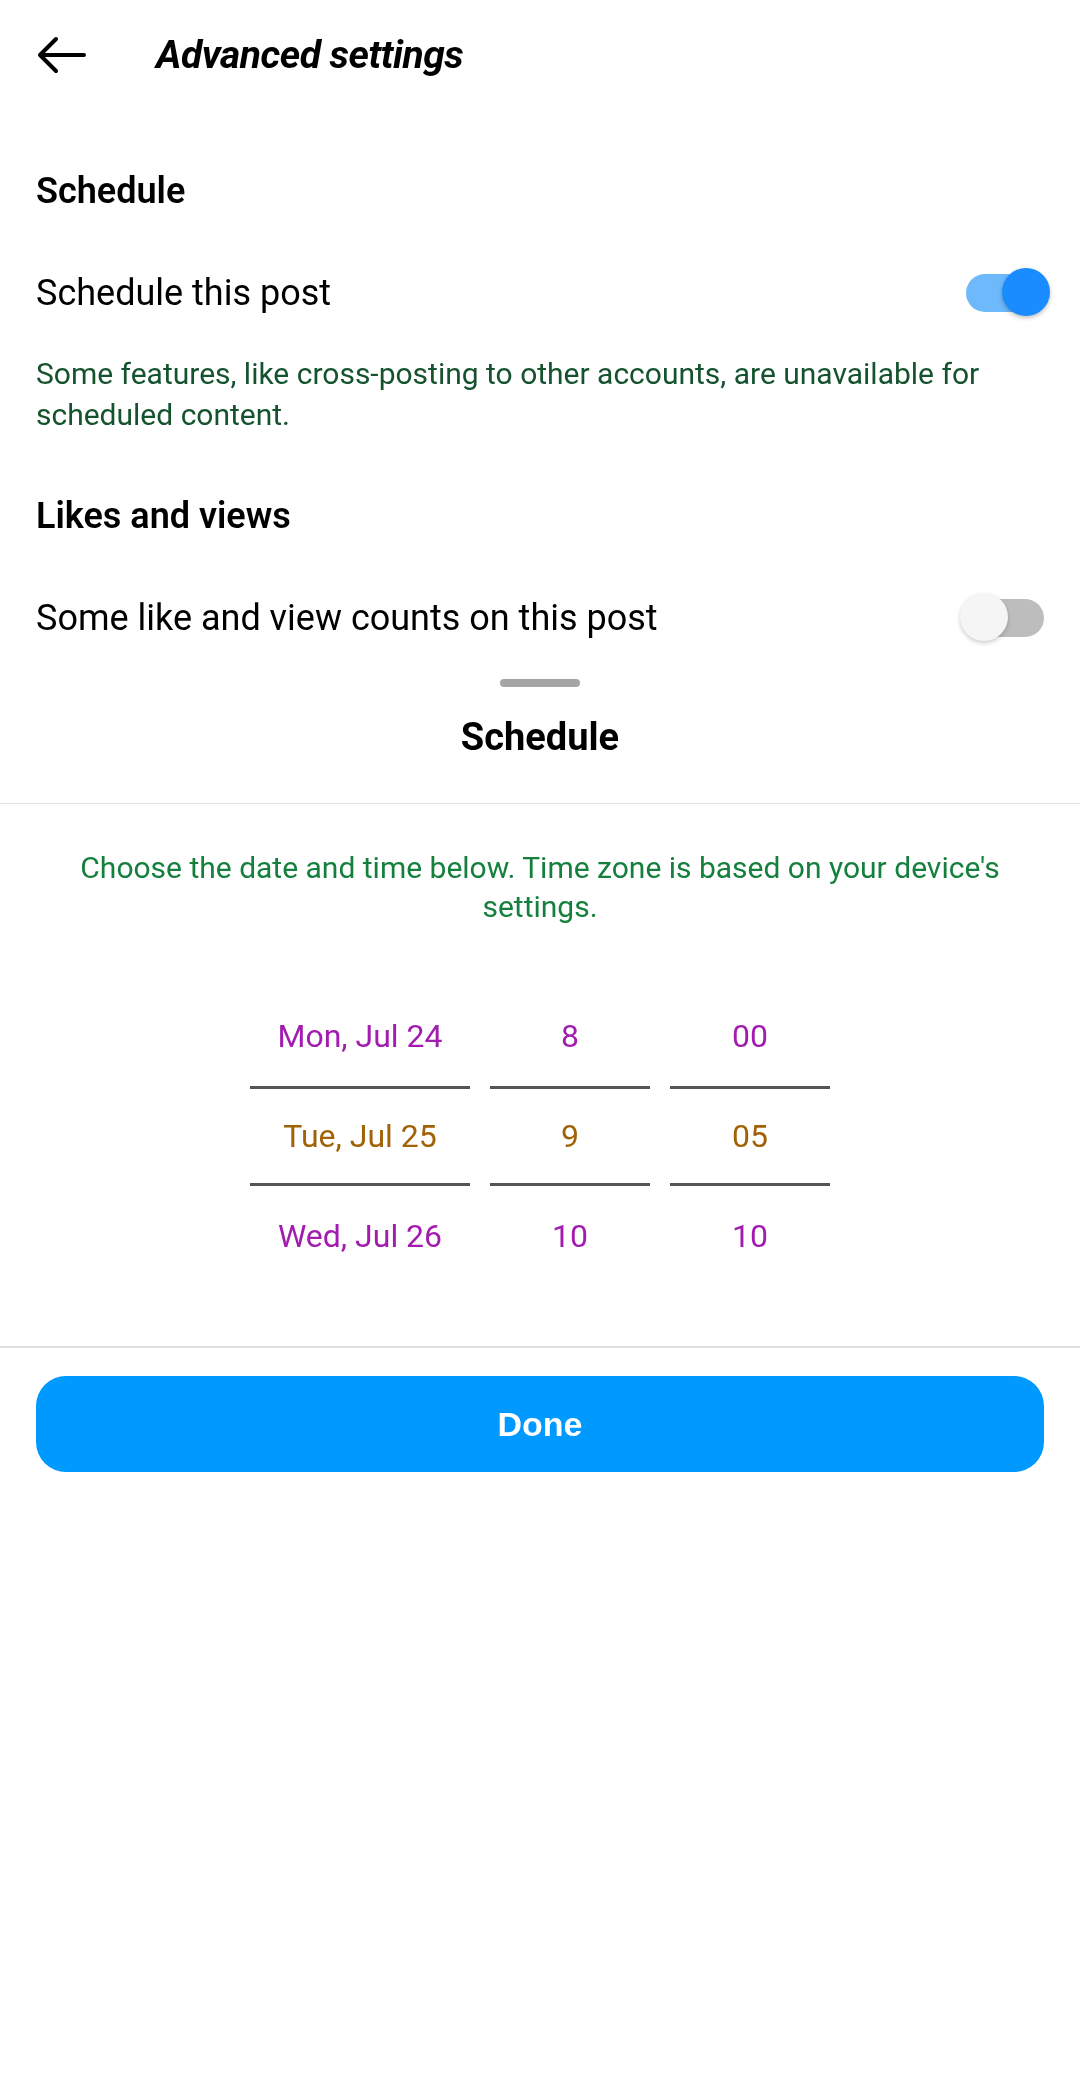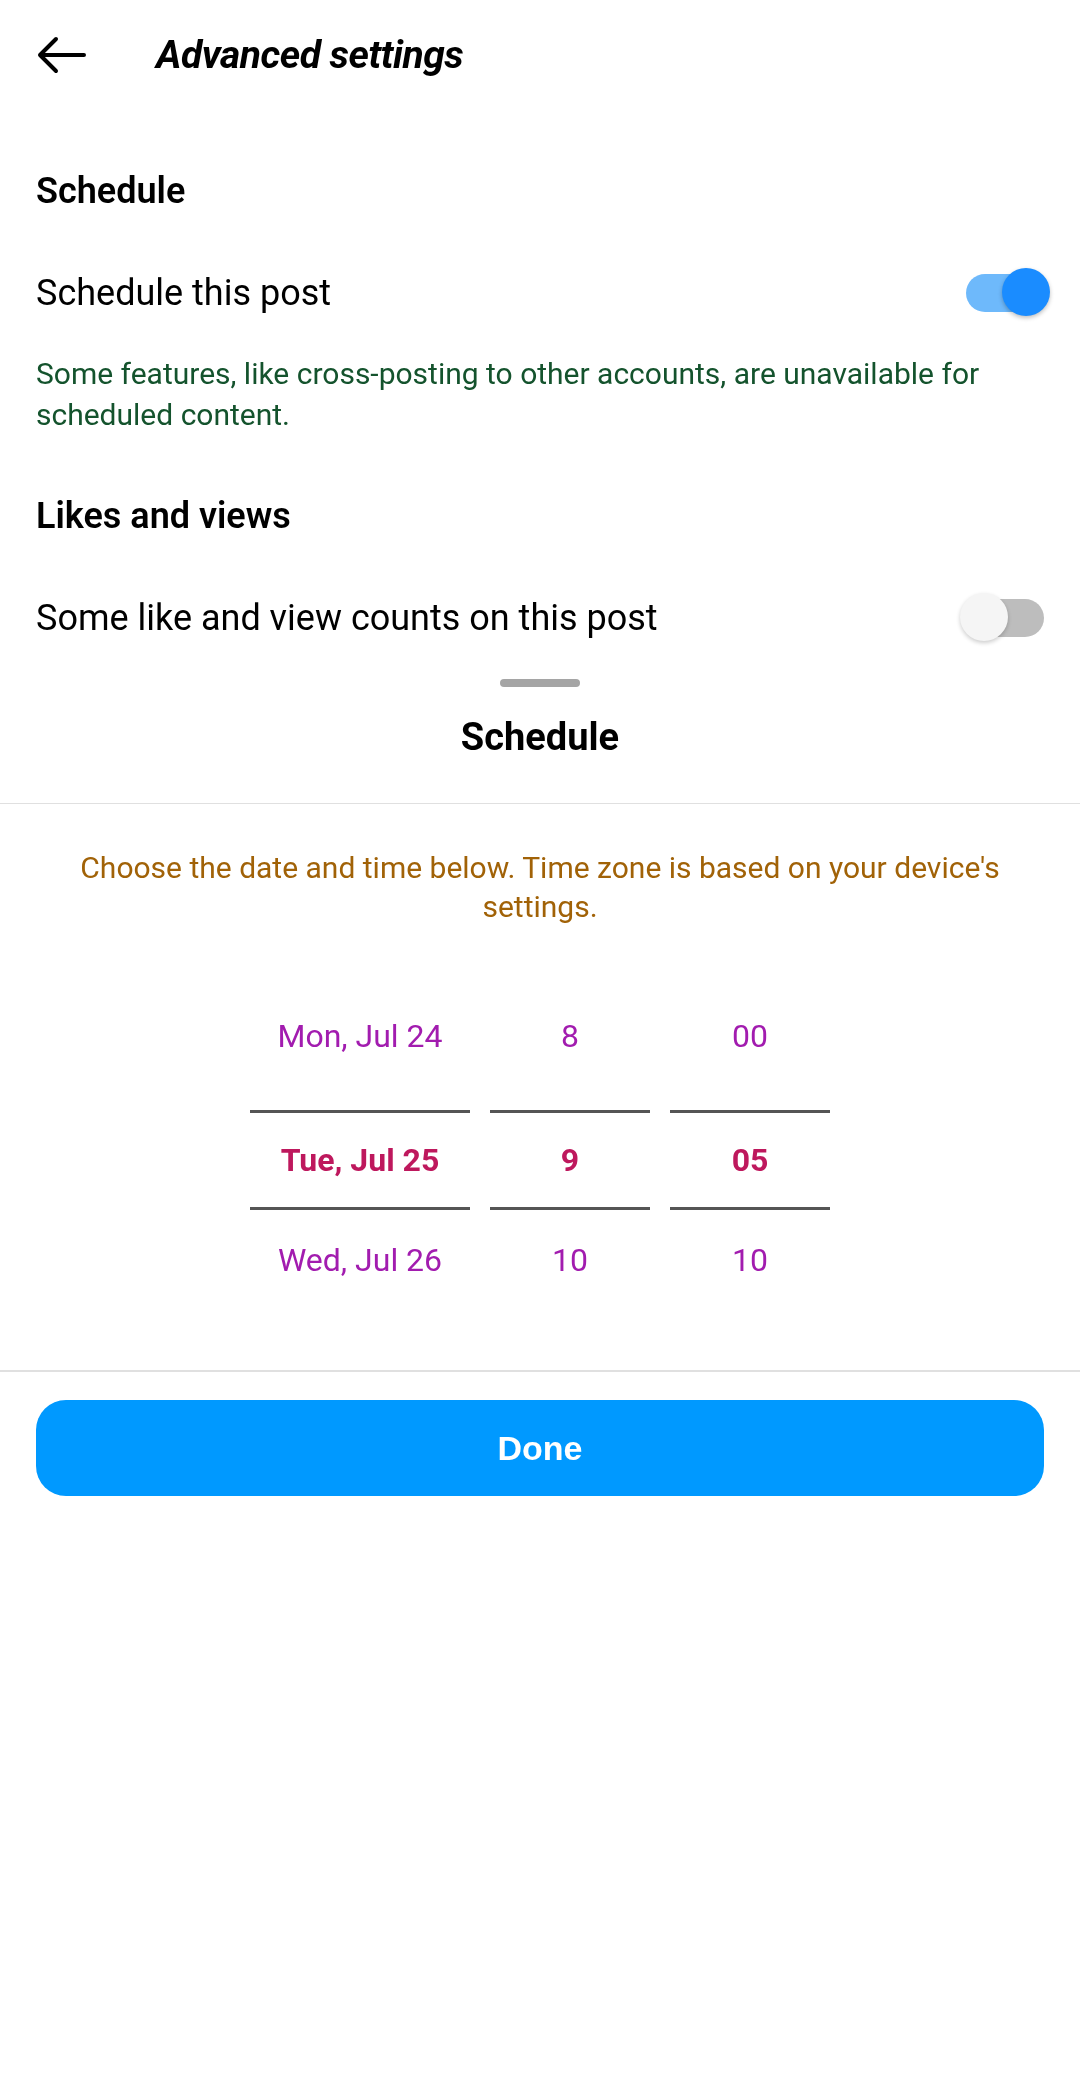--- a/index.html
+++ b/index.html
@@ -15,28 +15,28 @@
   .row-desc { font-size: 30px; color: #14532d; line-height: 1.35; margin-bottom: 40px; }
   .toggle { width: 78px; height: 38px; border-radius: 20px; position: relative; }
   .toggle.on { background: #6eb9fb; }
   .toggle.on .knob { position: absolute; right: -6px; top: -6px; width: 48px; height: 48px; border-radius: 50%; background: #1a8cff; box-shadow: 0 2px 4px rgba(0,0,0,0.25); }
   .toggle.off { background: #bdbdbd; }
   .toggle.off .knob { position: absolute; left: -6px; top: -6px; width: 48px; height: 48px; border-radius: 50%; background: #f5f5f5; box-shadow: 0 2px 4px rgba(0,0,0,0.2); }
   .sheet { margin-top: 16px; }
   .sheet-handle { width: 80px; height: 8px; background: #a5a5a5; border-radius: 4px; margin: 0 auto 28px auto; }
   .sheet-title { text-align: center; font-size: 38px; font-weight: 700; margin-bottom: 44px; }
   .sheet-divider { height: 1px; background: #e0e0e0; width: 100%; }
-  .sheet-desc { font-size: 30px; color: #a16207; text-align: center; padding: 44px 36px 60px 36px; line-height: 1.3; }
+  .sheet-desc { font-size: 30px; color: #15803d; text-align: center; padding: 44px 36px 60px 36px; line-height: 1.3; }
   .picker { display: flex; justify-content: center; gap: 20px; padding: 0 36px 60px 36px; }
   .picker-col { display: flex; flex-direction: column; align-items: center; }
   .picker-col.date { width: 220px; }
   .picker-col.hour { width: 160px; }
   .picker-col.minute { width: 160px; }
   .picker-item { height: 100px; display: flex; align-items: center; justify-content: center; font-size: 32px; color: #a21caf; width: 100%; }
-  .picker-item.selected { color: #be185d; font-weight: 700; border-top: 3px solid #555; border-bottom: 3px solid #555; margin-top: 24px; }
+  .picker-item.selected { color: #a16207; font-weight: 400; border-top: 3px solid #555; border-bottom: 3px solid #555; }
   .footer { padding: 0 36px 36px 36px; border-top: 1px solid #e0e0e0; padding-top: 28px; }
   .done-btn { width: 100%; height: 96px; background: #0099ff; color: #fff; font-size: 34px; font-weight: 600; border: none; border-radius: 30px; display: flex; align-items: center; justify-content: center; }
 </style>
 </head>
 <body>
 
 <div class="header">
   <div class="back-btn">
     <svg viewBox="0 0 50 40">
       <path d="M 48 20 L 4 20 M 20 4 L 4 20 L 20 36" stroke="#000" stroke-width="4" fill="none" stroke-linecap="round" stroke-linejoin="round"></path>

